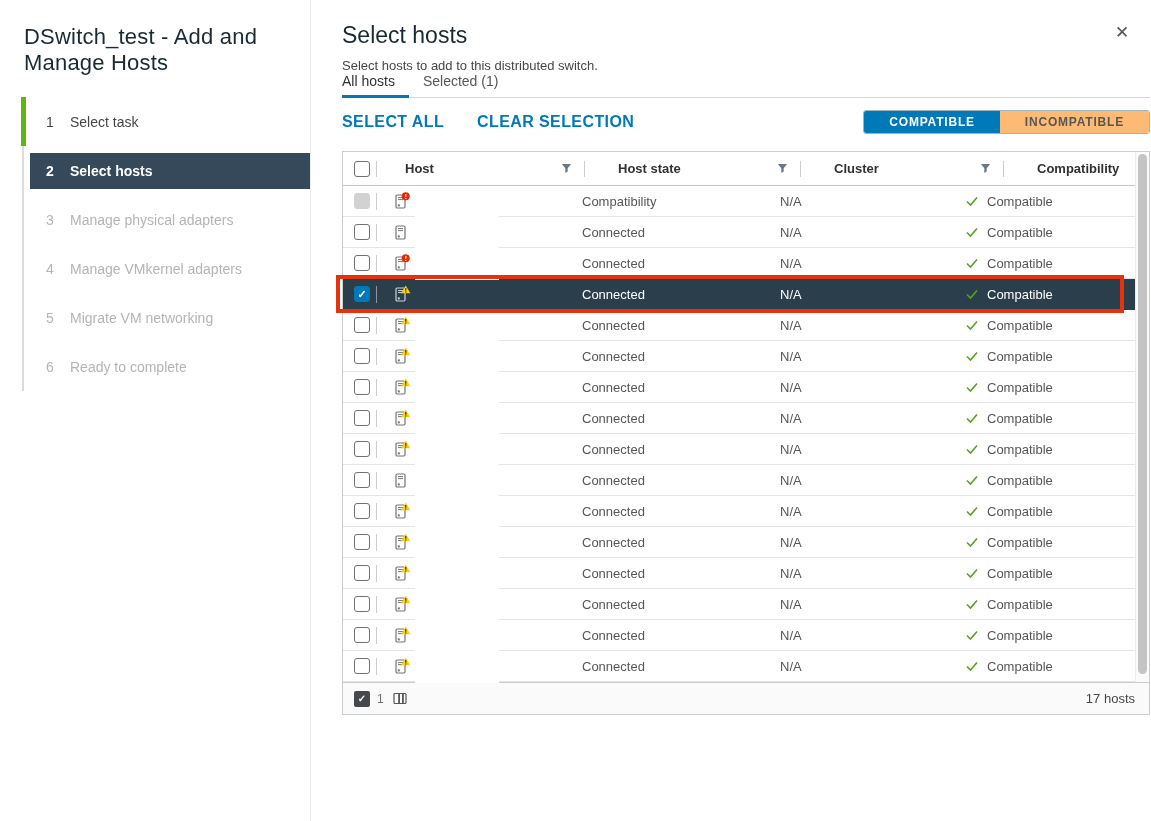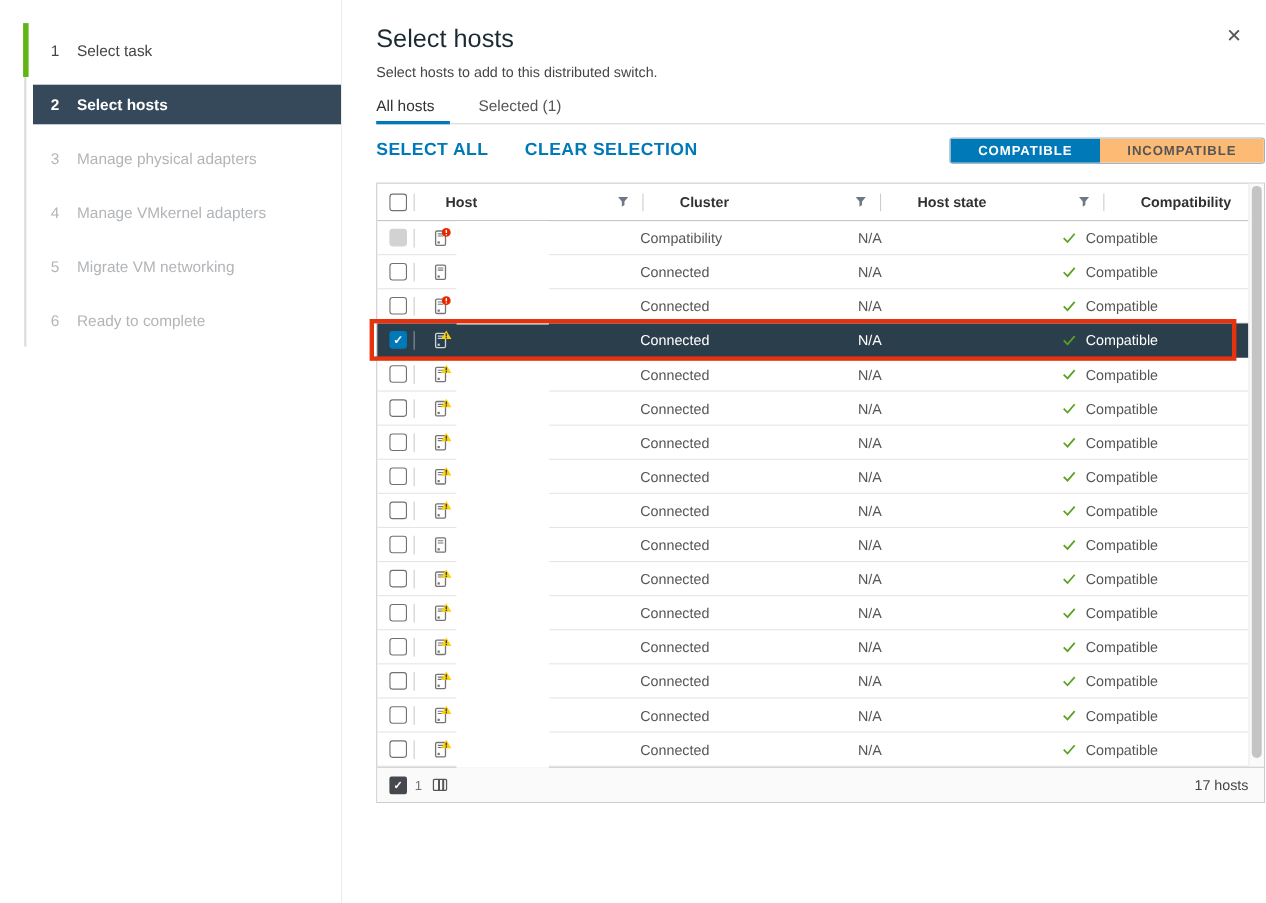--- a/index.html
+++ b/index.html
@@ -16,21 +16,21 @@
   .rail { position:absolute; left:22px; top:49px; width:2px; height:245px; background:#dcdcdc; }
   .step { height:49px; margin-left:30px; display:flex; align-items:center; gap:15px; padding-left:15px; font-size:14px; color:#454545; cursor:pointer; }
   .step .step-num { width:10px; text-align:center; }
   .step.future { color:#b2b5b8; cursor:default; }
   .step.active { height:36px; margin-top:6.5px; margin-bottom:6.5px; background:#35495a; color:#fff; font-weight:bold; }
   
   .main { position:absolute; left:312px; top:0; width:839px; height:821px; padding:22px 0 0 30px; }
   .page-title { font-size:23px; font-weight:500; color:#1b2a32; }
   .subtitle { font-size:13px; color:#464646; margin-top:9px; }
   .close-btn { position:absolute; top:22px; right:18px; width:22px; height:22px; background:none; border:none; font-size:17px; color:#565656; cursor:pointer; line-height:22px; }
-  .tabs { display:flex; gap:26px; margin-top:15px; border-bottom:1px solid #d7d7d7; width:808px; }
+  .tabs { display:flex; gap:14px; border-bottom:1px solid #d7d7d7; width:808px; }
   .tab { padding:0 14px 8px 0; font-size:14px; color:#565656; background:none; border:none; cursor:pointer; position:relative; }
   .tab.active { color:#313131; }
   .tab.active::after { content:""; position:absolute; left:0; right:0; bottom:-1px; height:3px; background:#0079b8; }
   .toolbar { display:flex; align-items:center; margin-top:12px; height:24px; width:808px; }
   .link-btn { font-size:16px; font-weight:600; letter-spacing:.4px; color:#0079b8; margin-right:33px; background:none; border:none; cursor:pointer; }
   .toggle { margin-left:auto; display:flex; border:1px solid #a0b6c2; border-radius:3px; height:24px; overflow:hidden; }
   .toggle-btn { padding:0 25px; font-size:12px; font-weight:600; letter-spacing:.8px; display:flex; align-items:center; color:#565656; background:#fdba74; border:none; cursor:pointer; }
   .toggle-btn.active { background:#0079b8; color:#fff; }
   
   .grid { position:relative; margin-top:17px; width:808px; height:564px; border:1px solid #ccc; background:#fff; }
@@ -66,20 +66,21 @@
   .actions { display:flex; align-items:center; justify-content:flex-end; gap:20px; margin-top:30px; width:808px; padding-right:1px; }
   .btn { height:32px; border-radius:3px; font-size:13px; font-weight:600; letter-spacing:1px; cursor:pointer; font-family:"Liberation Sans", sans-serif; }
   .btn-link { background:none; border:none; color:#0079b8; }
   .btn-outline { background:#fff; border:1px solid #0079b8; color:#0079b8; padding:0 21px; }
   .btn-primary { background:#0079b8; border:1px solid #0079b8; color:#fff; padding:0 21px; }
 </style>
 </head>
 <body>
 
 <aside class="sidebar">
+  <h1 class="sidebar-title">DSwitch_test - Add and Manage Hosts</h1>
   <nav class="steps">
     <span class="rail-done"></span>
     <span class="rail"></span>
   <div class="step done">
         <span class="step-num">1</span>
         <span>Select task</span>
       </div>
       <div class="step active">
         <span class="step-num">2</span>
         <span>Select hosts</span>
@@ -123,37 +124,37 @@
   </div>
 
   <div class="grid">
     <div class="grid-scroll">
       <div class="grid-header">
         <div class="hcell first">
             <span class="checkbox unchecked"></span>
           </div>
         <div class="hcell host">
           <span>Host</span>
+          <svg class="funnel" width="11" height="11" viewBox="0 0 12 12">
+              <path d="M1 1.2 h10 L7.3 5.6 v3.6 L4.7 10.8 V5.6 Z" fill="#6d7884"></path>
+            </svg>
+        </div>
+        <div class="hcell">
+          <span>Host state</span>
           <svg class="funnel" width="11" height="11" viewBox="0 0 12 12">
               <path d="M1 1.2 h10 L7.3 5.6 v3.6 L4.7 10.8 V5.6 Z" fill="#6d7884"></path>
             </svg>
         </div>
         <div class="hcell">
           <span>Cluster</span>
           <svg class="funnel" width="11" height="11" viewBox="0 0 12 12">
               <path d="M1 1.2 h10 L7.3 5.6 v3.6 L4.7 10.8 V5.6 Z" fill="#6d7884"></path>
             </svg>
         </div>
         <div class="hcell">
-          <span>Host state</span>
-          <svg class="funnel" width="11" height="11" viewBox="0 0 12 12">
-              <path d="M1 1.2 h10 L7.3 5.6 v3.6 L4.7 10.8 V5.6 Z" fill="#6d7884"></path>
-            </svg>
-        </div>
-        <div class="hcell">
           <span>Compatibility</span>
         </div>
       </div>
       <div>
           <div class="grid-row">
             <div class="cell cell-check">
               <span class="checkbox disabled"></span>
             </div>
             <div class="cell cell-host">
               <svg class="host-icon" width="19" height="18" viewBox="0 0 19 18" style="margin-right:6px">

